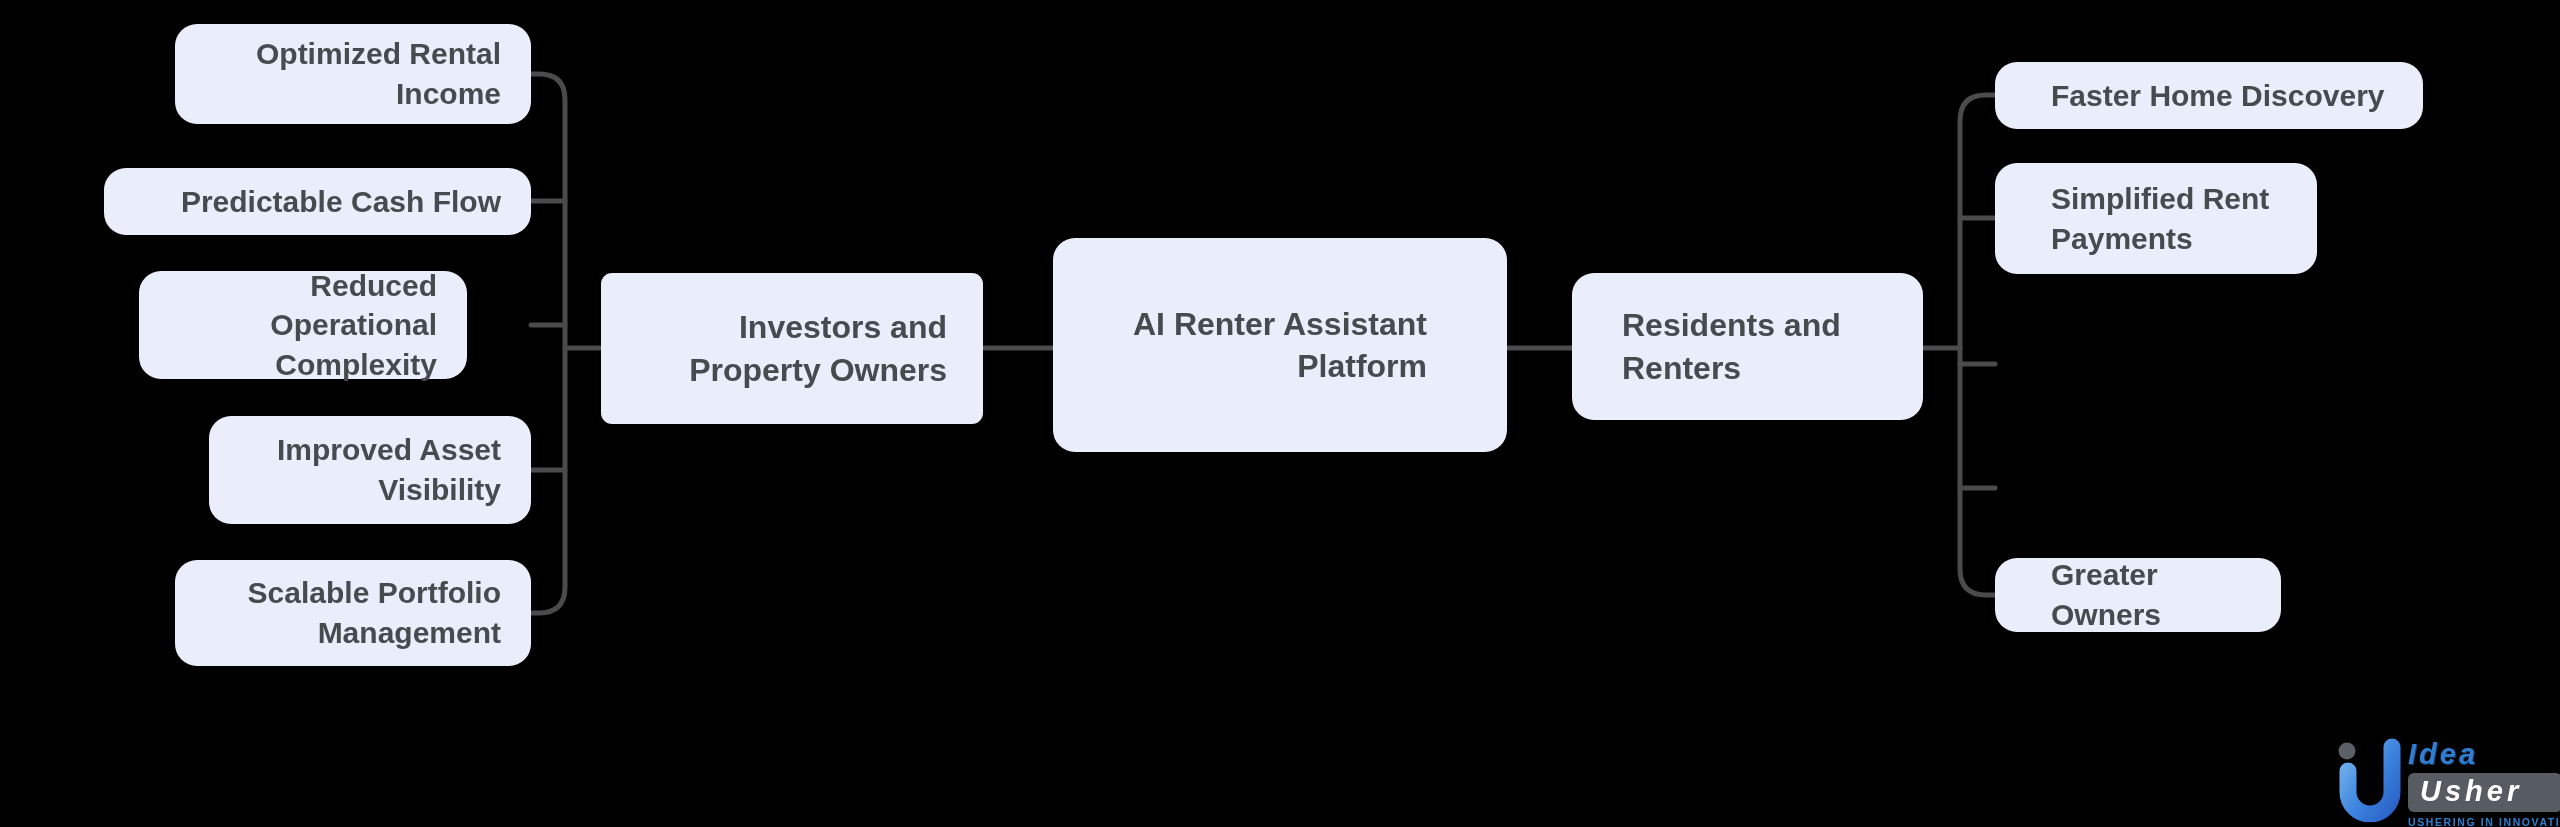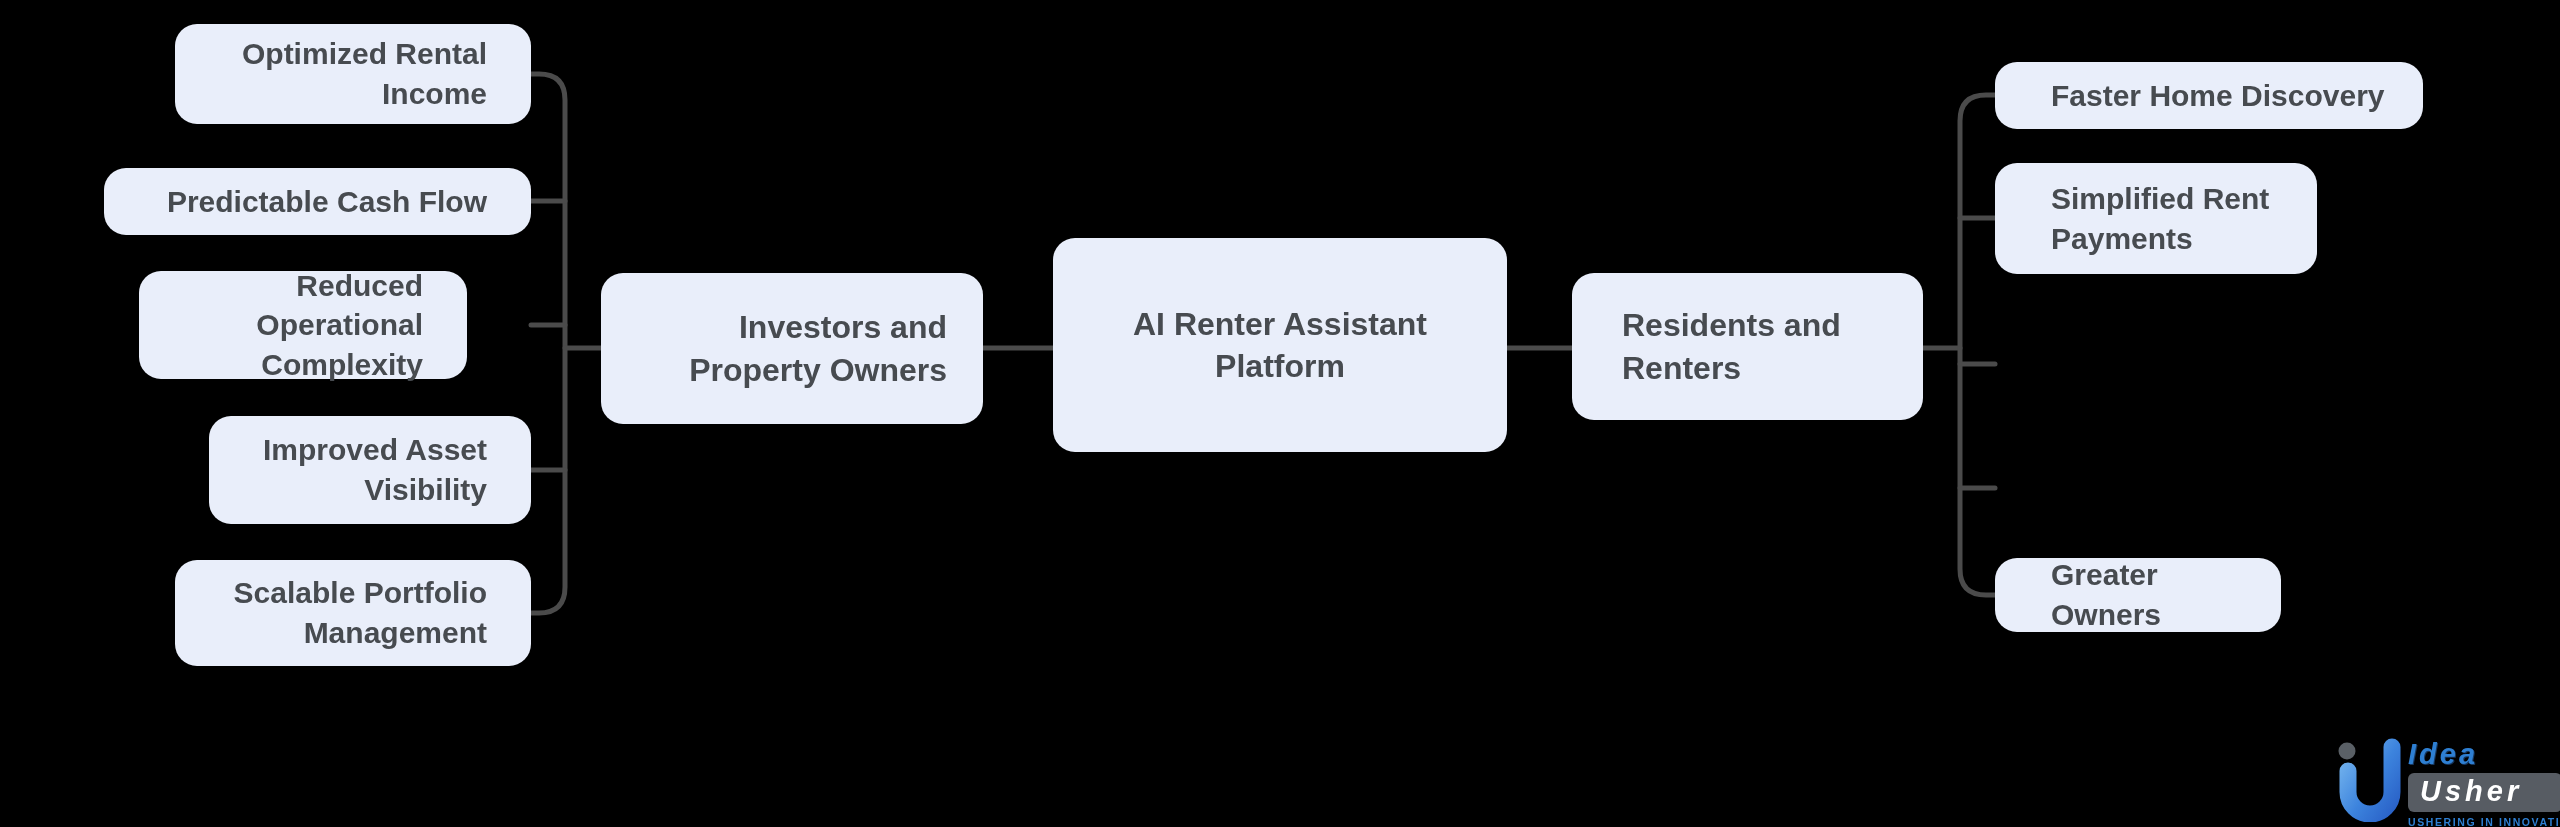--- a/index.html
+++ b/index.html
@@ -36,23 +36,23 @@
     display: flex;
     align-items: center;
     color: var(--node-text, #474b50);
     font-weight: 700;
     white-space: pre-line;
     box-sizing: border-box;
     line-height: 1.32;
   }
   .leaf { font-size: 30px; }
   .branch, .root { font-size: 32px; }
-  .align-right  { justify-content: flex-end;  text-align: right;  padding: 0 44px 0 22px; }
+  .align-right  { justify-content: flex-end;  text-align: right;  padding: 0 30px 0 22px; }
   .align-left   { justify-content: flex-start; text-align: left;  padding: 0 5px 0 56px; }
-  .align-center { justify-content: center;     text-align: center; padding: 12px 22px; }
+  .align-center { justify-content: center;     text-align: right; padding: 12px 22px; }
 
   
   .logo {
     position: absolute;
     left: 2336px;
     top: 700px;
     width: 224px;
     height: 127px;
     display: flex;
     align-items: flex-start;
@@ -132,21 +132,21 @@
   <div class="node leaf align-right" style="left:175px; top:24px;  width:356px; height:100px;">Optimized Rental
 Income</div>
   <div class="node leaf align-right" style="left:104px; top:168px; width:427px; height:67px;">Predictable Cash Flow</div>
   <div class="node leaf align-right" style="left:139px; top:271px; width:328px; height:108px;">Reduced Operational
 Complexity</div>
   <div class="node leaf align-right" style="left:209px; top:416px; width:322px; height:108px;">Improved Asset
 Visibility</div>
   <div class="node leaf align-right" style="left:175px; top:560px; width:356px; height:106px;">Scalable Portfolio
 Management</div>
 
-  <div class="node branch align-right" style="left:601px; top:273px; width:382px; height:151px; padding-right:36px;">Investors and
+  <div class="node branch align-right" style="left:601px; top:273px; width:382px; height:151px; padding-right:36px;border-radius:11px;">Investors and
 Property Owners</div>
   <div class="node root align-center" style="left:1053px; top:238px; width:454px; height:214px;">AI Renter Assistant
 Platform</div>
   <div class="node branch align-left" style="left:1572px; top:273px; width:351px; height:147px; padding-left:50px;">Residents and
 Renters</div>
 
   <div class="node leaf align-left" style="left:1995px; top:62px;  width:428px; height:67px;">Faster Home Discovery</div>
   <div class="node leaf align-left" style="left:1995px; top:163px; width:322px; height:111px;">Simplified Rent
 Payments</div>
   <div class="node leaf align-left" style="left:1995px; top:558px; width:286px; height:74px;">Greater Owners</div>

